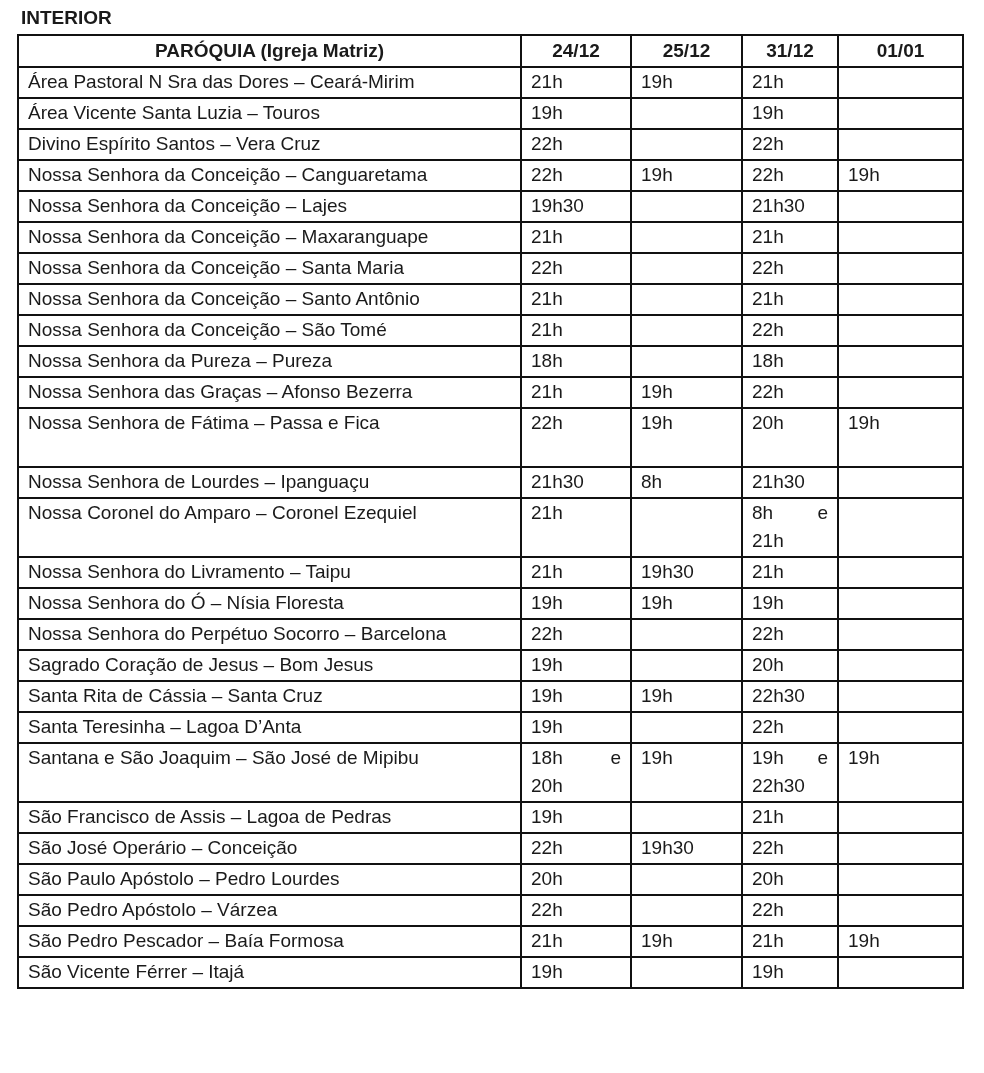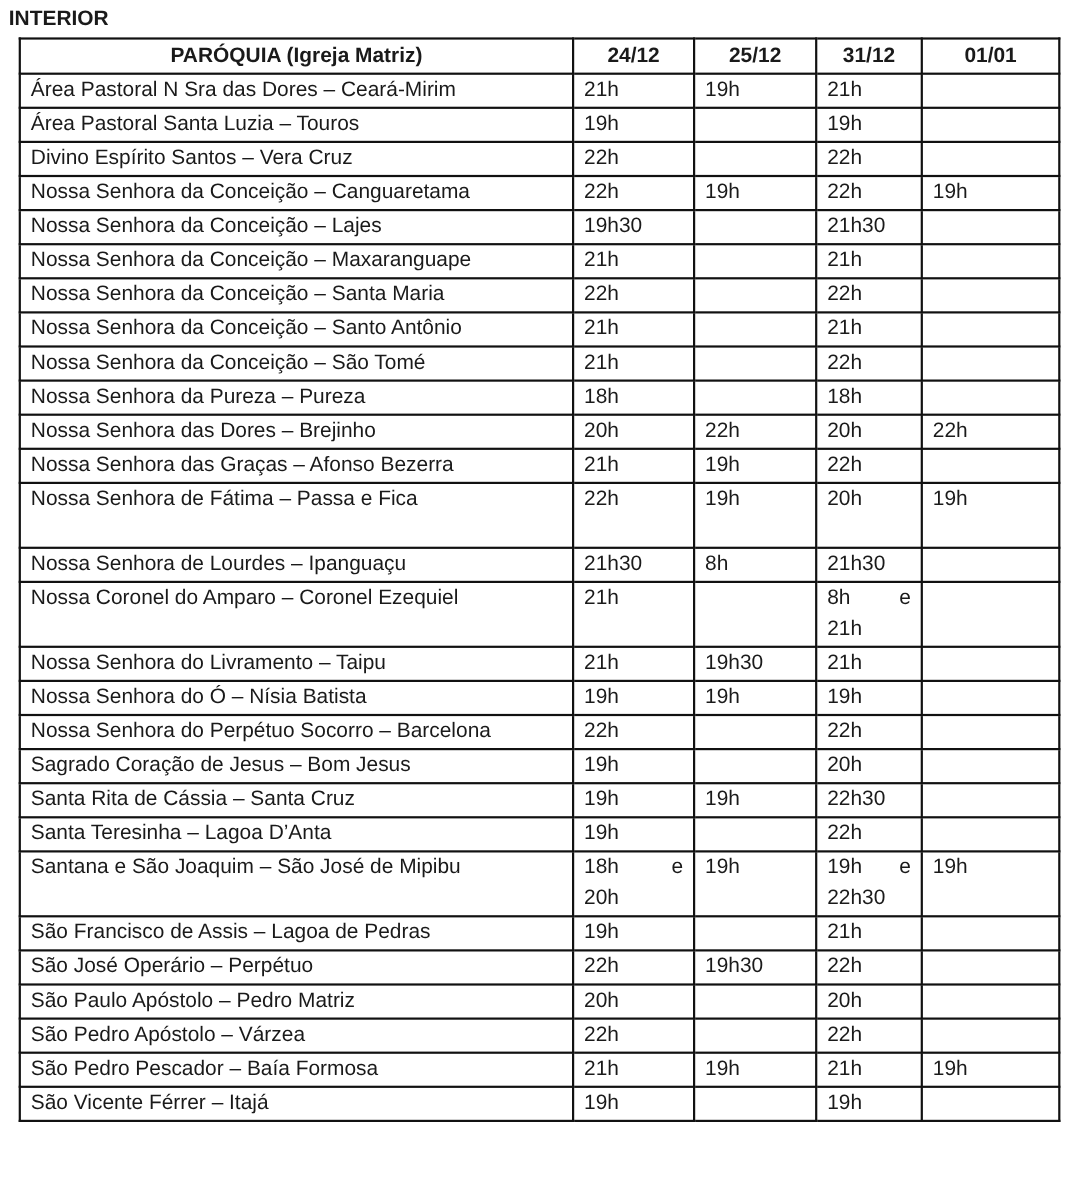--- a/index.html
+++ b/index.html
@@ -1,18 +1,18 @@
 <!DOCTYPE html>
 <html><head>
 <meta charset="utf-8">
 <style>
   html, body { margin: 0; padding: 0; background: #ffffff; }
   body { width: 984px; height: 1073px; position: relative; overflow: hidden;
          font-family: "Liberation Sans", "DejaVu Sans", sans-serif; color: #1a1a1a; }
-  .section-title { position: absolute; left: 8px; top: 7px; font-size: 19px; font-weight: bold;
+  .section-title { position: absolute; left: 21px; top: 7px; font-size: 19px; font-weight: bold;
                    letter-spacing: 0px; }
   table.schedule { position: absolute; left: 17px; top: 34px; border-collapse: collapse;
                    table-layout: fixed; width: 945px; }
   table.schedule th, table.schedule td { border: 2px solid #111; padding: 0 0 0 9px;
                    font-size: 19px; vertical-align: top; line-height: 28px; }
   table.schedule th { font-weight: bold; text-align: center; padding: 0; height: 30px; line-height: 30px; }
   table.schedule td { height: 29px; }
   table.schedule td.tall { height: 57px; }
   .split { display: flex; justify-content: space-between; padding-right: 9px; }
   col.c-name { width: 503px; }
@@ -45,21 +45,21 @@
   </thead>
   <tbody id="table-body">
       <tr>
         <td>Área Pastoral N Sra das Dores – Ceará-Mirim</td>
         <td>21h</td>
         <td>19h</td>
         <td>21h</td>
         <td></td>
       </tr>
       <tr>
-        <td>Área Pastoral Santa Luzia – Touros</td>
+        <td>Área Vicente Santa Luzia – Touros</td>
         <td>19h</td>
         <td></td>
         <td>19h</td>
         <td></td>
       </tr>
       <tr>
         <td>Divino Espírito Santos – Vera Cruz</td>
         <td>22h</td>
         <td></td>
         <td>22h</td>
@@ -106,27 +106,20 @@
         <td></td>
         <td>22h</td>
         <td></td>
       </tr>
       <tr>
         <td>Nossa Senhora da Pureza – Pureza</td>
         <td>18h</td>
         <td></td>
         <td>18h</td>
         <td></td>
-      </tr>
-      <tr>
-        <td>Nossa Senhora das Dores – Brejinho</td>
-        <td>20h</td>
-        <td>22h</td>
-        <td>20h</td>
-        <td>22h</td>
       </tr>
       <tr>
         <td>Nossa Senhora das Graças – Afonso  Bezerra</td>
         <td>21h</td>
         <td>19h</td>
         <td>22h</td>
         <td></td>
       </tr>
       <tr>
         <td class="tall">Nossa Senhora de Fátima – Passa e Fica</td>
@@ -156,21 +149,21 @@
         <td class="tall"></td>
       </tr>
       <tr>
         <td>Nossa Senhora do Livramento – Taipu</td>
         <td>21h</td>
         <td>19h30</td>
         <td>21h</td>
         <td></td>
       </tr>
       <tr>
-        <td>Nossa Senhora do Ó – Nísia Batista</td>
+        <td>Nossa Senhora do Ó – Nísia Floresta</td>
         <td>19h</td>
         <td>19h</td>
         <td>19h</td>
         <td></td>
       </tr>
       <tr>
         <td>Nossa Senhora do Perpétuo Socorro – Barcelona</td>
         <td>22h</td>
         <td></td>
         <td>22h</td>
@@ -217,28 +210,28 @@
         <td class="tall">19h</td>
       </tr>
       <tr>
         <td>São Francisco de Assis – Lagoa de Pedras</td>
         <td>19h</td>
         <td></td>
         <td>21h</td>
         <td></td>
       </tr>
       <tr>
-        <td>São José Operário – Perpétuo</td>
+        <td>São José Operário – Conceição</td>
         <td>22h</td>
         <td>19h30</td>
         <td>22h</td>
         <td></td>
       </tr>
       <tr>
-        <td>São Paulo Apóstolo – Pedro Matriz</td>
+        <td>São Paulo Apóstolo – Pedro Lourdes</td>
         <td>20h</td>
         <td></td>
         <td>20h</td>
         <td></td>
       </tr>
       <tr>
         <td>São Pedro Apóstolo – Várzea</td>
         <td>22h</td>
         <td></td>
         <td>22h</td>

